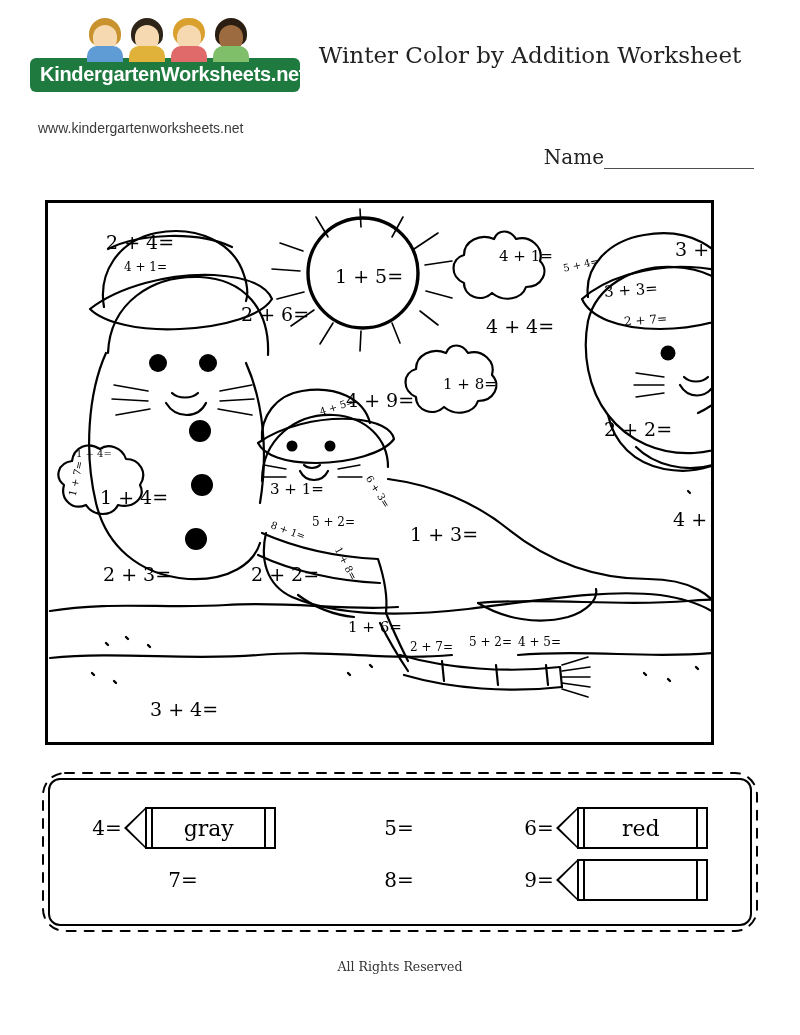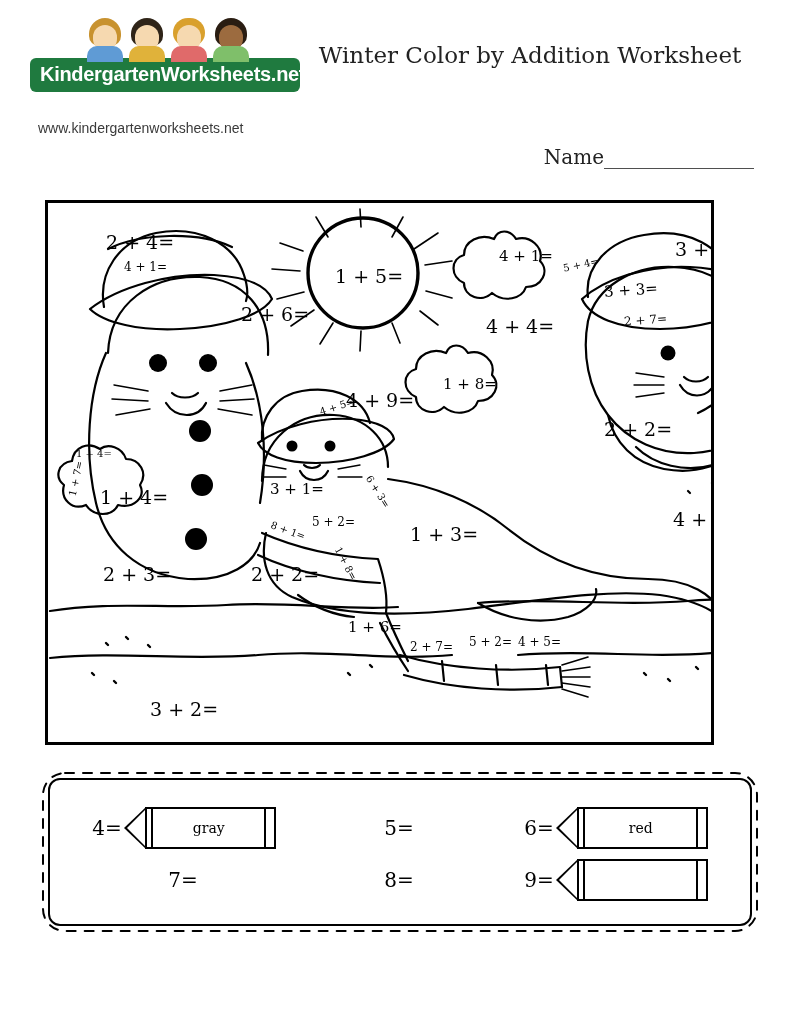--- a/index.html
+++ b/index.html
@@ -212,21 +212,21 @@
   .crayon .band2 {
     position: absolute;
     right: 10px; top: 0; width: 2px; height: 42px;
     background: #000;
   }
   .crayon .label {
     position: absolute;
     left: 30px; right: 12px; top: 0; height: 42px;
     display: flex; align-items: center; justify-content: center;
     font-family: "DejaVu Serif", serif;
-    font-size: 14px;
+    font-size: 22px;
   }
 
   
   .footer {
     position: absolute;
     left: 0;
     right: 0;
     top: 958px;
     text-align: center;
     font-size: 12.5px;
@@ -460,21 +460,21 @@
       <div class="eq tiny" style="left: 222px; top: 322px; transform: rotate(20deg);">8 + 1=</div>
       <div class="eq big" style="left: 362px; top: 320px;">1 + 3=</div>
       <div class="eq big" style="left: 625px; top: 305px;">4 + 1=</div>
       <div class="eq big" style="left: 55px; top: 360px;">2 + 3=</div>
       <div class="eq big" style="left: 203px; top: 360px;">2 + 2=</div>
       <div class="eq tiny" style="left: 280px; top: 355px; transform: rotate(62deg);">1 + 8=</div>
       <div class="eq mid" style="left: 300px; top: 415px;">1 + 6=</div>
       <div class="eq small" style="left: 362px; top: 437px;">2 + 7=</div>
       <div class="eq small" style="left: 421px; top: 432px;">5 + 2=</div>
       <div class="eq small" style="left: 470px; top: 432px;">4 + 5=</div>
-      <div class="eq big" style="left: 102px; top: 495px;">3 + 2=</div>
+      <div class="eq big" style="left: 102px; top: 495px;">3 + 4=</div>
     </div>
 </div>
 
 <div class="key-box">
   <svg class="scallop" width="724" height="168" viewBox="0 0 724 168" style="position:absolute;left:0;top:0;">
     <rect x="5" y="5" width="714" height="158" rx="22" ry="22" fill="none" stroke="#000" stroke-width="2" stroke-dasharray="9 9" stroke-linecap="round"></rect>
   </svg>
   <div class="key-inner">
     <div class="key-grid">
 
@@ -523,13 +523,14 @@
             <span class="band1"></span>
             <span class="band2"></span>
         </span>
       </div>
 
     </div>
   </div>
 </div>
 
 <div class="footer">
+  <div>All Rights Reserved</div>
 </div>
 
 </body></html>

